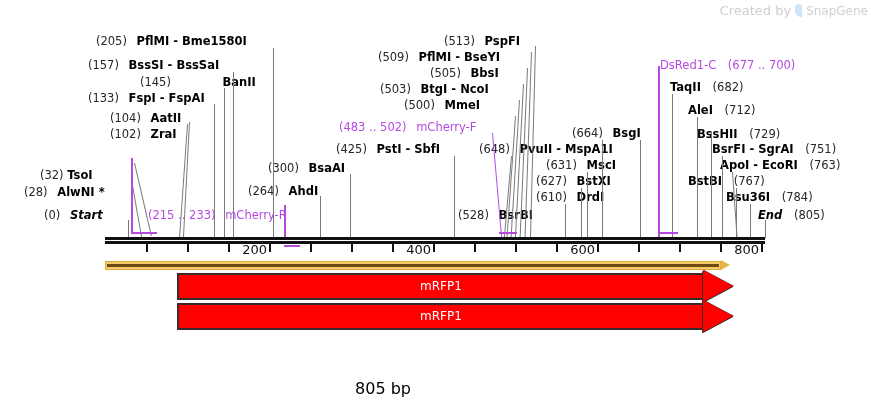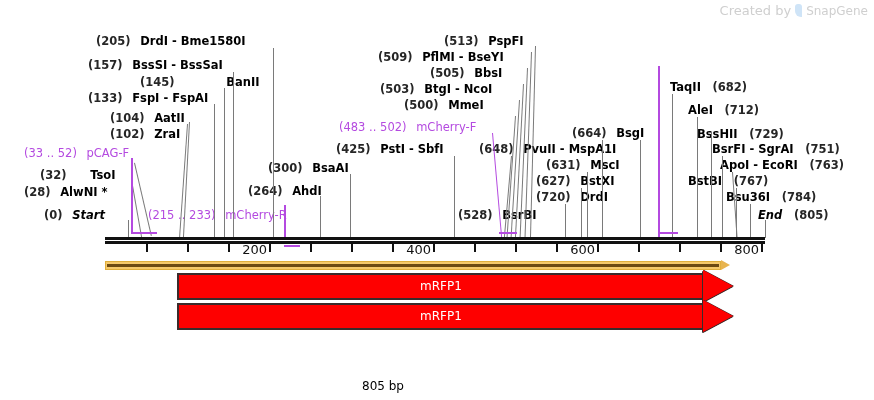--- a/index.html
+++ b/index.html
@@ -3,21 +3,21 @@
 <meta charset="utf-8">
 <style>
   html,body{margin:0;padding:0;}
   body{
     width:874px;height:400px;background:#ffffff;overflow:hidden;
     font-family:"DejaVu Sans","Liberation Sans",sans-serif;
     position:relative;
   }
   #map{position:absolute;left:0;top:0;width:874px;height:400px;}
   .lbl{position:absolute;white-space:nowrap;font-size:11.5px;letter-spacing:0px;}
-  .pos{color:#262626;font-weight:bold;}
+  .pos{color:#262626;font-weight:normal;}
   .enz{color:#000000;font-weight:bold;}
   .prim{color:#b44ae0;font-weight:normal;font-size:11.5px;}
   .term{color:#000;font-weight:bold;font-style:italic;}
 
   
   .wm{position:absolute;right:6px;top:3px;display:flex;align-items:center;gap:4px;}
   .wm .cb{font-size:13px;color:#cfcfcf;font-family:"DejaVu Sans","Liberation Sans",sans-serif;}
   .wm .sg{font-size:12px;color:#cfcfcf;font-family:"DejaVu Sans","Liberation Sans",sans-serif;}
   .wm .mark{width:7px;height:13px;background:#cfe4f7;border-radius:3px 3px 0 6px;display:inline-block;}
 
@@ -45,36 +45,36 @@
 
   .arrow{position:absolute;height:27px;}
   .arrow .body{position:absolute;left:0;top:0;height:27px;background:#fe0000;border:2px solid #3a2b2b;border-right:none;box-sizing:border-box;}
   .arrow .head{position:absolute;top:-3px;width:0;height:0;border-top:16.5px solid transparent;border-bottom:16.5px solid transparent;border-left:30px solid #fe0000;
     filter:drop-shadow(1px 0 0 #3a2b2b) drop-shadow(-1px 1px 0 #3a2b2b);}
   .arrow .head-outline{position:absolute;top:-3px;width:0;height:0;border-top:16.5px solid transparent;border-bottom:16.5px solid transparent;border-left:30px solid #3a2b2b;}
   .arrow .label{position:absolute;left:0;top:0;height:27px;line-height:27px;width:100%;text-align:center;color:#fff;font-size:12px;font-family:"DejaVu Sans","Liberation Sans",sans-serif;}
 
   
   .title{position:absolute;width:874px;text-align:center;top:360px;font-size:15px;font-weight:bold;color:#000;}
-  .subtitle{position:absolute;width:766px;text-align:center;top:379px;font-size:12px;color:#000;}
+  .subtitle{position:absolute;width:766px;text-align:center;top:379px;font-size:16px;color:#000;}
 </style>
 </head>
 <body>
 
 <div id="map">
 
   <div class="wm">
     <span class="cb">Created by</span>
     <span class="mark"></span>
     <span class="sg">SnapGene</span>
   </div>
 
   <div class="lbl" style="left:96px;top:34px;">
     <span class="pos">(205)</span>
-    <span class="enz" style="margin-left:6px;">DrdI  -  Bme1580I</span>
+    <span class="enz" style="margin-left:6px;">PflMI  -  Bme1580I</span>
   </div>
   <div class="lbl" style="left:88px;top:58px;">
     <span class="pos">(157)</span>
     <span class="enz" style="margin-left:6px;">BssSI  -  BssSaI</span>
   </div>
   <div class="lbl" style="left:140px;top:75px;">
     <span class="pos">(145)</span>
     <span class="enz" style="margin-left:6px;padding-left:42px;">BanII</span>
   </div>
   <div class="lbl" style="left:88px;top:91px;">
@@ -82,27 +82,23 @@
     <span class="enz" style="margin-left:6px;">FspI  -  FspAI</span>
   </div>
   <div class="lbl" style="left:110px;top:111px;">
     <span class="pos">(104)</span>
     <span class="enz" style="margin-left:6px;">AatII</span>
   </div>
   <div class="lbl" style="left:110px;top:127px;">
     <span class="pos">(102)</span>
     <span class="enz" style="margin-left:6px;">ZraI</span>
   </div>
-  <div class="lbl" style="left:24px;top:146px;">
-    <span class="prim">(33 .. 52)</span>
-    <span class="prim" style="margin-left:6px;">pCAG-F</span>
-  </div>
   <div class="lbl" style="left:40px;top:168px;">
     <span class="pos">(32)</span>
-    <span class="enz" style="margin-left:20px;">TsoI</span>
+    <span class="enz" style="margin-left:0;">TsoI</span>
   </div>
   <div class="lbl" style="left:24px;top:185px;">
     <span class="pos">(28)</span>
     <span class="enz" style="margin-left:6px;">AlwNI *</span>
   </div>
   <div class="lbl" style="left:44px;top:208px;">
     <span class="pos">(0)</span>
     <span class="term" style="margin-left:6px;">Start</span>
   </div>
 
@@ -157,28 +153,32 @@
   </div>
   <div class="lbl" style="left:546px;top:158px;">
     <span class="pos">(631)</span>
     <span class="enz" style="margin-left:6px;">MscI</span>
   </div>
   <div class="lbl" style="left:536px;top:174px;">
     <span class="pos">(627)</span>
     <span class="enz" style="margin-left:6px;">BstXI</span>
   </div>
   <div class="lbl" style="left:536px;top:190px;">
-    <span class="pos">(720)</span>
+    <span class="pos">(610)</span>
     <span class="enz" style="margin-left:6px;">DrdI</span>
   </div>
   <div class="lbl" style="left:458px;top:208px;">
     <span class="pos">(528)</span>
     <span class="enz" style="margin-left:6px;">BsrBI</span>
   </div>
 
+  <div class="lbl" style="left:660px;top:58px;">
+    <span class="prim">DsRed1-C</span>
+    <span class="prim" style="margin-left:8px;">(677 .. 700)</span>
+  </div>
   <div class="lbl" style="left:670px;top:80px;">
     <span class="enz">TaqII</span>
     <span class="pos" style="margin-left:8px;">(682)</span>
   </div>
   <div class="lbl" style="left:688px;top:103px;">
     <span class="enz">AleI</span>
     <span class="pos" style="margin-left:8px;">(712)</span>
   </div>
   <div class="lbl" style="left:697px;top:119px;margin-top:8px;">
     <span class="enz">BssHII</span>

